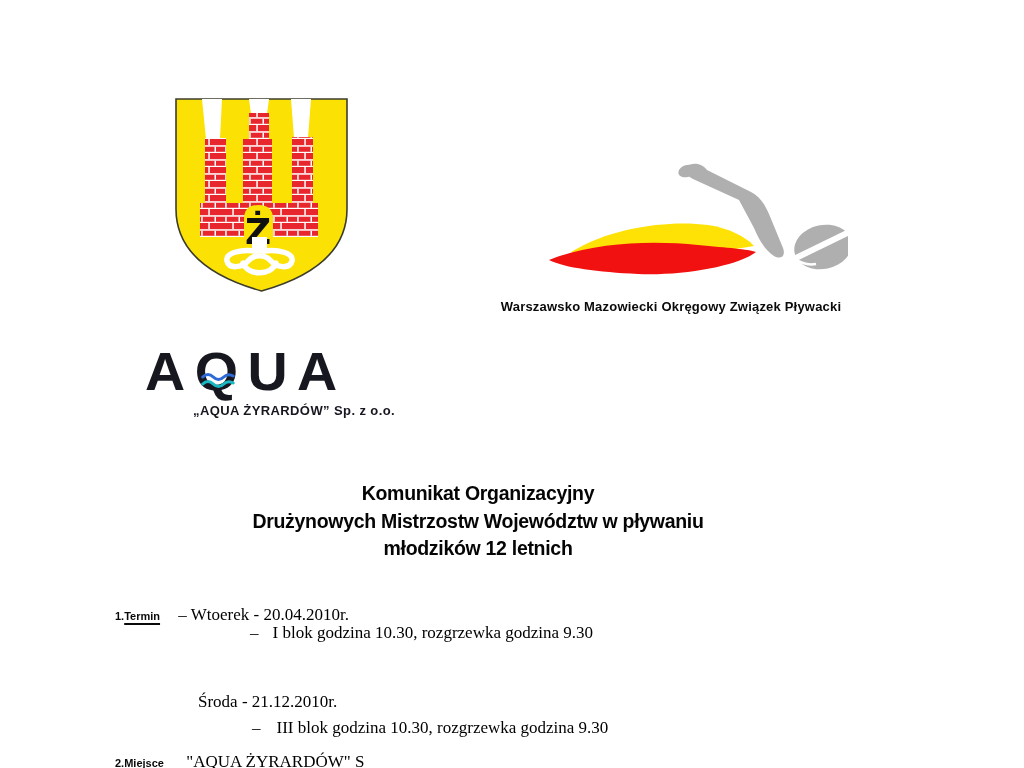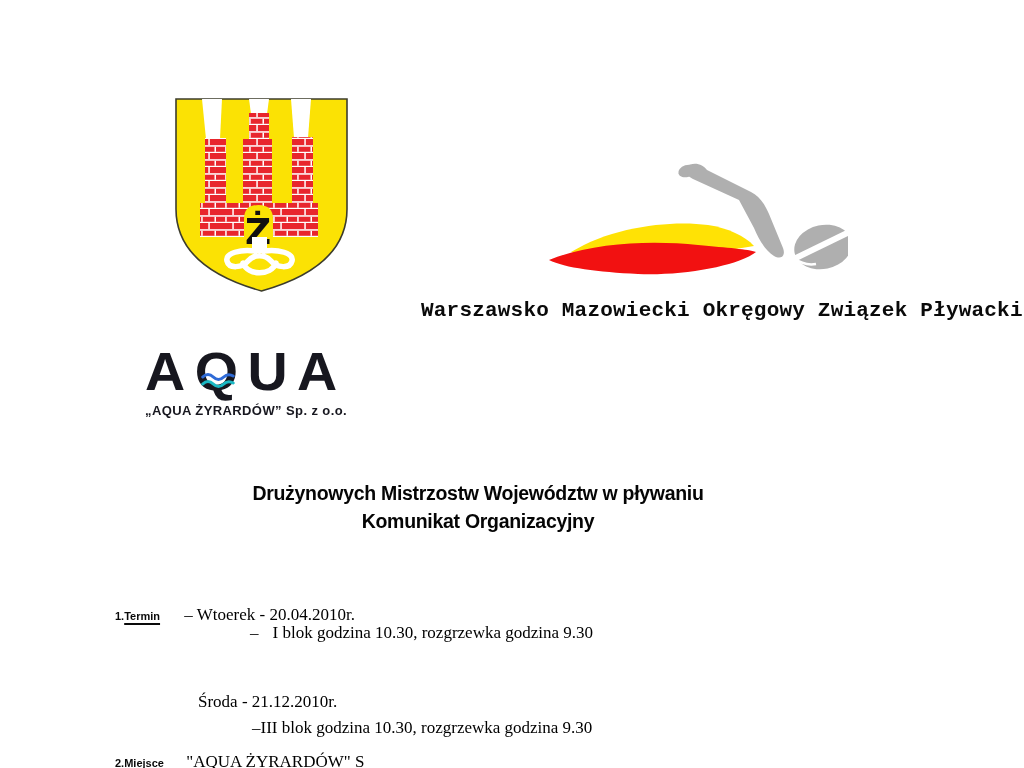--- a/index.html
+++ b/index.html
@@ -3,48 +3,48 @@
 <meta charset="utf-8">
 <style>
   html,body{margin:0;padding:0;background:#ffffff;}
   #page{position:relative;width:1024px;height:768px;background:#ffffff;overflow:hidden;
         font-family:"Liberation Serif",serif;color:#000;}
 
   
   .crest{position:absolute;left:173px;top:97px;}
   .swim-logo{position:absolute;left:543px;top:162px;}
   .wmozp-name{position:absolute;left:421px;top:299px;width:500px;text-align:center;
-      font-family:Liberation Mono, monospace;font-weight:bold;font-size:21px;
+      font-family:Liberation Sans, sans-serif;font-weight:bold;font-size:13px;
       white-space:nowrap;letter-spacing:0.2px;color:#0a0a0a;}
 
   .aqua-logo{position:absolute;left:145px;top:350px;width:230px;}
   .aqua-word{position:relative;display:inline-block;font-family:"Liberation Sans",sans-serif;
       font-weight:bold;font-size:53px;line-height:44px;letter-spacing:9px;color:#17171f;
       transform:scaleX(1.05);transform-origin:left center;}
   .aqua-qwave{position:absolute;left:53px;top:21px;}
   .aqua-sub{margin-top:9px;font-family:"Liberation Sans",sans-serif;font-weight:bold;
-      font-size:13px;letter-spacing:0.4px;color:#17171f;white-space:nowrap;}
+      font-size:13px;letter-spacing:0.4px;color:#17171f;white-space:nowrap;margin-left:48px;}
 
   
   .doc-title{position:absolute;left:78px;top:480px;width:800px;text-align:center;
       font-family:"Liberation Sans",sans-serif;font-weight:bold;font-size:19.5px;
       line-height:27.5px;letter-spacing:-0.3px;color:#050505;}
 
   
   .bodytext{font-size:17px;}
   .line-termin{position:absolute;left:115px;top:605px;white-space:nowrap;}
   .sec-label{font-family:"Liberation Sans",sans-serif;font-weight:bold;font-size:11px;color:#0a0a0a;}
   .sec-underline{text-decoration:underline;text-decoration-thickness:1.5px;text-underline-offset:3px;}
-  .sec-rest{margin-left:20px;}
+  .sec-rest{margin-left:14px;}
   .bullets-day1{position:absolute;left:250px;top:622px;line-height:22.5px;white-space:nowrap;}
   .bullet-dash{display:inline-block;}
   .bullet-text{margin-left:14px;}
   .line-sroda{position:absolute;left:198px;top:692px;white-space:nowrap;}
   .bullets-day2{position:absolute;left:252px;top:717px;line-height:22.5px;white-space:nowrap;}
-  .bullet2-text{text-align:center;}
+  .bullet2-text{margin-left:16px;text-align:center;}
   .line-miejsce{position:absolute;left:115px;top:752px;white-space:nowrap;}
   .miejsce-rest{margin-left:18px;}
 </style>
 </head>
 <body>
 
 <div id="page">
 
   <div class="crest">
     <svg width="177" height="197" viewBox="0 0 177 197">
@@ -105,22 +105,23 @@
       <span>A</span><span>Q</span><span>U</span><span>A</span>
       <svg class="aqua-qwave" width="34" height="18" viewBox="0 0 34 18">
         <path d="M2,6 q5,-5 10,0 q5,5 10,0 q4,-4 9,-1" stroke="#2F6BD7" stroke-width="3" fill="none" stroke-linecap="round"></path>
         <path d="M2,13 q5,-5 10,0 q5,5 10,0 q4,-4 9,-1" stroke="#1AB8C4" stroke-width="3" fill="none" stroke-linecap="round"></path>
       </svg>
     </div>
     <div class="aqua-sub">„AQUA ŻYRARDÓW” Sp. z o.o.</div>
   </div>
 
   <div class="doc-title">
+    <div>Komunikat Organizacyjny</div>
     <div>Drużynowych Mistrzostw Województw w pływaniu</div>
-    <div>Komunikat Organizacyjny</div>
+    <div>młodzików 12 letnich</div>
   </div>
 
   <div class="bodytext line-termin">
     <span class="sec-label"><span>1.</span><span class="sec-underline">Termin</span></span>
     <span class="sec-rest">– Wtoerek - 20.04.2010r.</span>
   </div>
 
   <div class="bodytext bullets-day1">
     <div>
       <span class="bullet-dash">–</span><span class="bullet-text">I blok godzina 10.30, rozgrzewka godzina 9.30</span>

